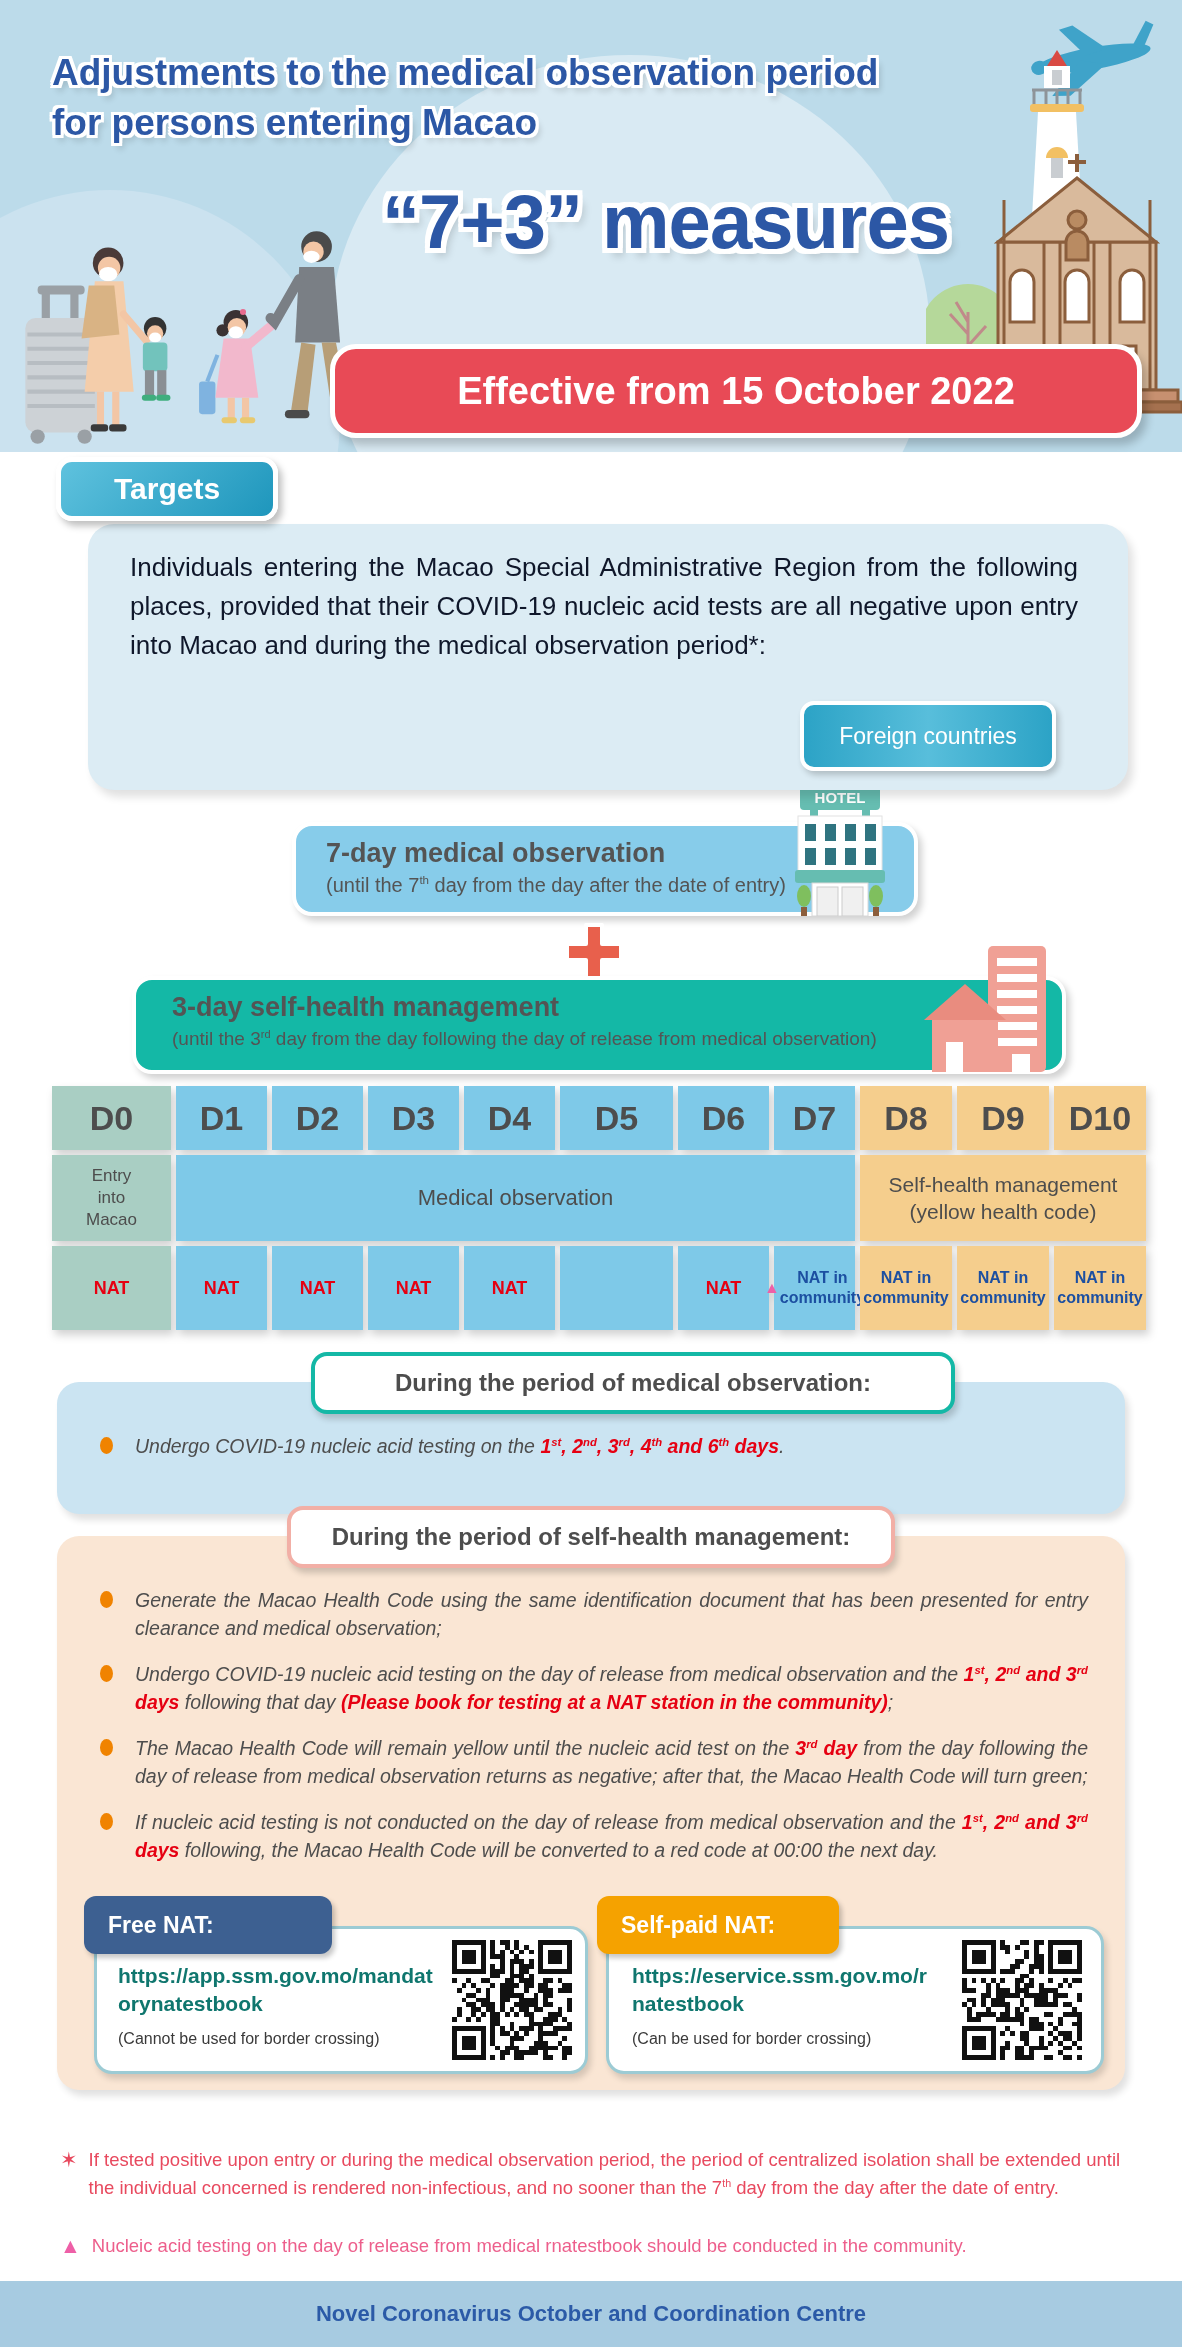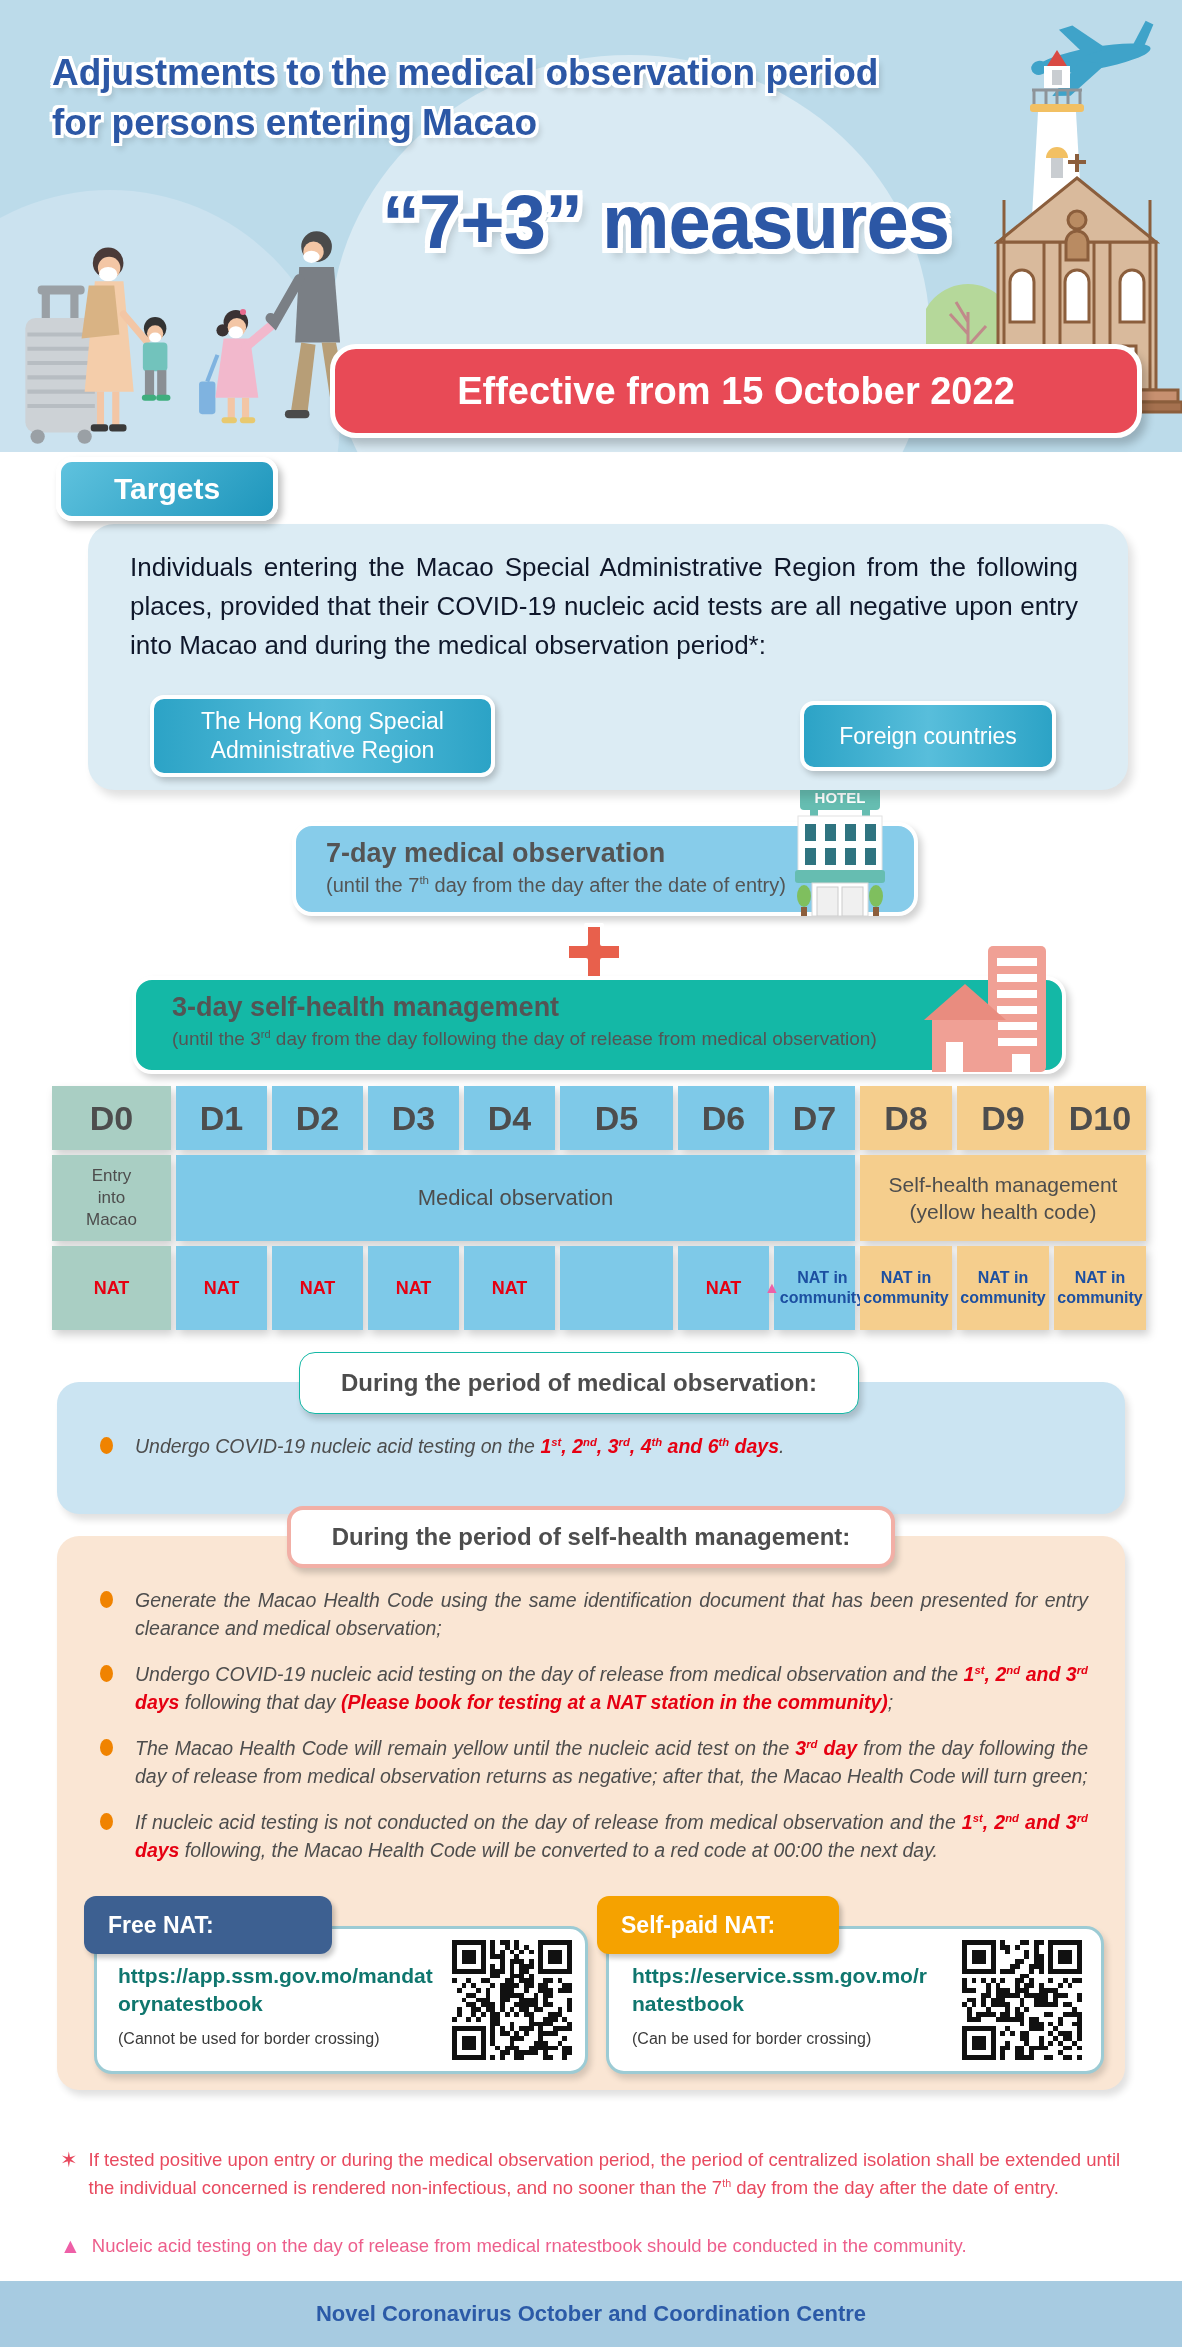--- a/index.html
+++ b/index.html
@@ -55,21 +55,21 @@
   .phase{display:flex;align-items:center;justify-content:center;text-align:center;font-size:22px;color:#4D4D4D;padding:0 8px;line-height:1.3;}
   .entry{font-size:17px;}
   .natc{display:flex;align-items:center;justify-content:center;text-align:center;font-weight:bold;
         font-size:18px;color:#E60012;padding:0 3px;line-height:1.25;}
   .natcomm{font-size:16px;color:#1C4FA1;}
   .tri{color:#EE5FA7;}
   
   .pill{position:absolute;background:#fff;border-radius:16px;box-sizing:border-box;z-index:6;
         display:flex;align-items:center;justify-content:center;font-size:24px;font-weight:bold;color:#4D4D4D;
         box-shadow:3px 5px 6px rgba(0,0,0,.18);}
-  .pill-blue{left:299px;top:1352px;width:560px;height:62px;border:1px solid #14b8a6;}
+  .pill-blue{left:311px;top:1352px;width:644px;height:62px;border:4px solid #14b8a6;}
   .pill-pink{left:287px;top:1506px;width:608px;height:62px;border:4px solid #F2AFA6;}
   .panel-blue{position:absolute;left:57px;top:1382px;width:1068px;height:132px;background:#CBE4F2;
         border-radius:22px;box-shadow:4px 6px 7px rgba(0,0,0,.12);z-index:5;}
   .panel-peach{position:absolute;left:57px;top:1536px;width:1068px;height:554px;background:#FAE6D4;
         border-radius:22px;box-shadow:4px 6px 7px rgba(0,0,0,.12);z-index:5;}
   .bullet{display:flex;gap:22px;margin-bottom:18px;font-style:italic;}
   .dot{flex:0 0 13px;width:13px;height:17px;border-radius:50%;background:#F08300;margin-top:5px;}
   .bullet p{margin:0;font-size:19.5px;line-height:28px;color:#4D4D4D;text-align:justify;}
   .blist{position:absolute;z-index:6;}
   .blist-med{left:100px;top:1432px;width:985px;}
@@ -257,21 +257,20 @@
       <rect x="52" y="340" width="200" height="12" fill="#C79070"></rect>
       <rect x="44" y="352" width="212" height="10" fill="#A5714F"></rect>
     </g>
   </svg>
 
   <div class="banner">Effective from 15 October 2022</div>
 
   <div class="badge-teal">Targets</div>
   <div class="targets-panel"></div>
   <div class="targets-desc">Individuals entering the Macao Special Administrative Region from the following places, provided that their COVID-19 nucleic acid tests are all negative upon entry into Macao and during the medical observation period*:</div>
-  <div class="place-btn" style="left:150px;top:695px;width:345px;height:82px;">The Hong Kong Special Administrative Region</div>
   <div class="place-btn" style="left:800px;top:701px;width:256px;height:70px;">Foreign countries</div>
 
   <div class="card7">
     <div class="card-title">7-day medical observation</div>
     <div class="card-sub">(until the 7<sup>th</sup> day from the day after the date of entry)</div>
   </div>
 
   <svg class="hotel" viewBox="0 0 100 132">
     <rect x="10" y="0" width="80" height="26" rx="4" fill="#66BDB1"></rect>
     <text x="50" y="19" text-anchor="middle" font-size="15" font-weight="bold" fill="#fff">HOTEL</text>

